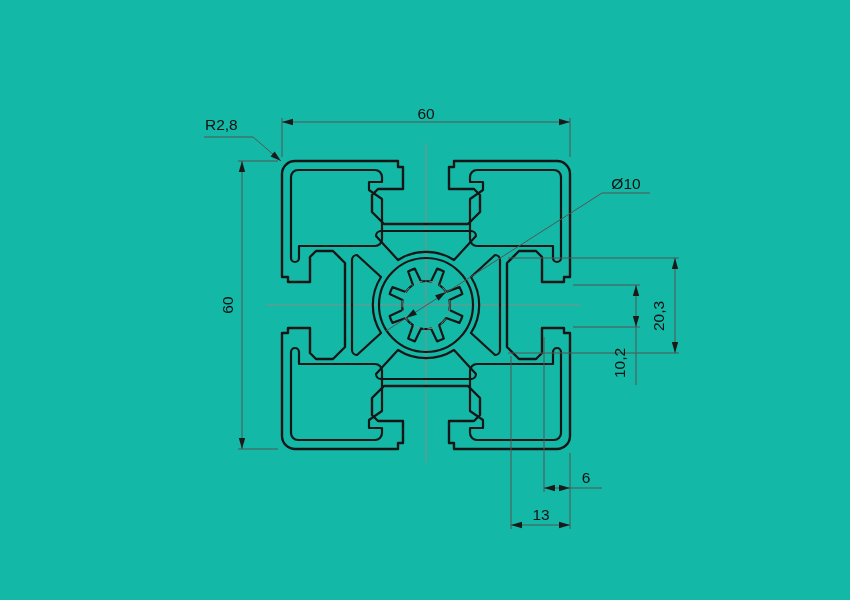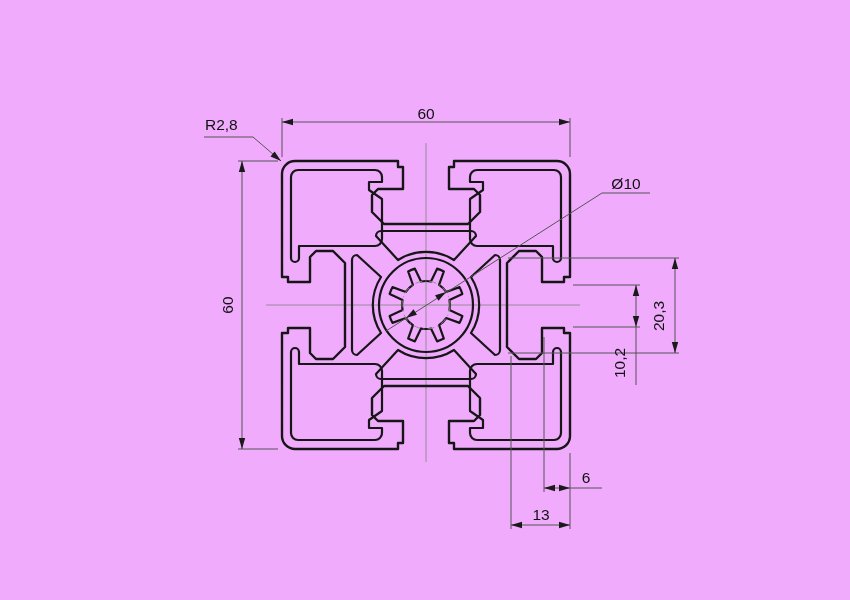--- a/index.html
+++ b/index.html
@@ -1,17 +1,17 @@
 <!DOCTYPE html>
 <html><head>
 <meta charset="utf-8">
 <style>
   html,body{margin:0;padding:0;background:#ffffff;}
   body{font-family:"Liberation Sans", sans-serif;}
-  .stage{position:relative;width:850px;height:600px;background:#f0abfc;overflow:hidden;}
+  .stage{position:relative;width:850px;height:600px;background:#14b8a6;overflow:hidden;}
   svg{display:block;}
   text{font-family:"Liberation Sans", sans-serif;font-size:15.5px;fill:#111111;}
   .contour{fill:none;stroke:#161616;stroke-width:2.4;stroke-linejoin:round;stroke-linecap:round;}
   .contour2{fill:none;stroke:#161616;stroke-width:2.2;stroke-linejoin:round;stroke-linecap:round;}
   .thin{stroke:#555555;stroke-width:1;fill:none;}
   .center{stroke:#8a8a8a;stroke-width:0.9;fill:none;}
   .dash{stroke:#8a8a8a;stroke-width:0.9;fill:none;stroke-dasharray:7 3 1.5 3;}
   .arrow{fill:#1a1a1a;stroke:none;}
 </style>
 </head>

